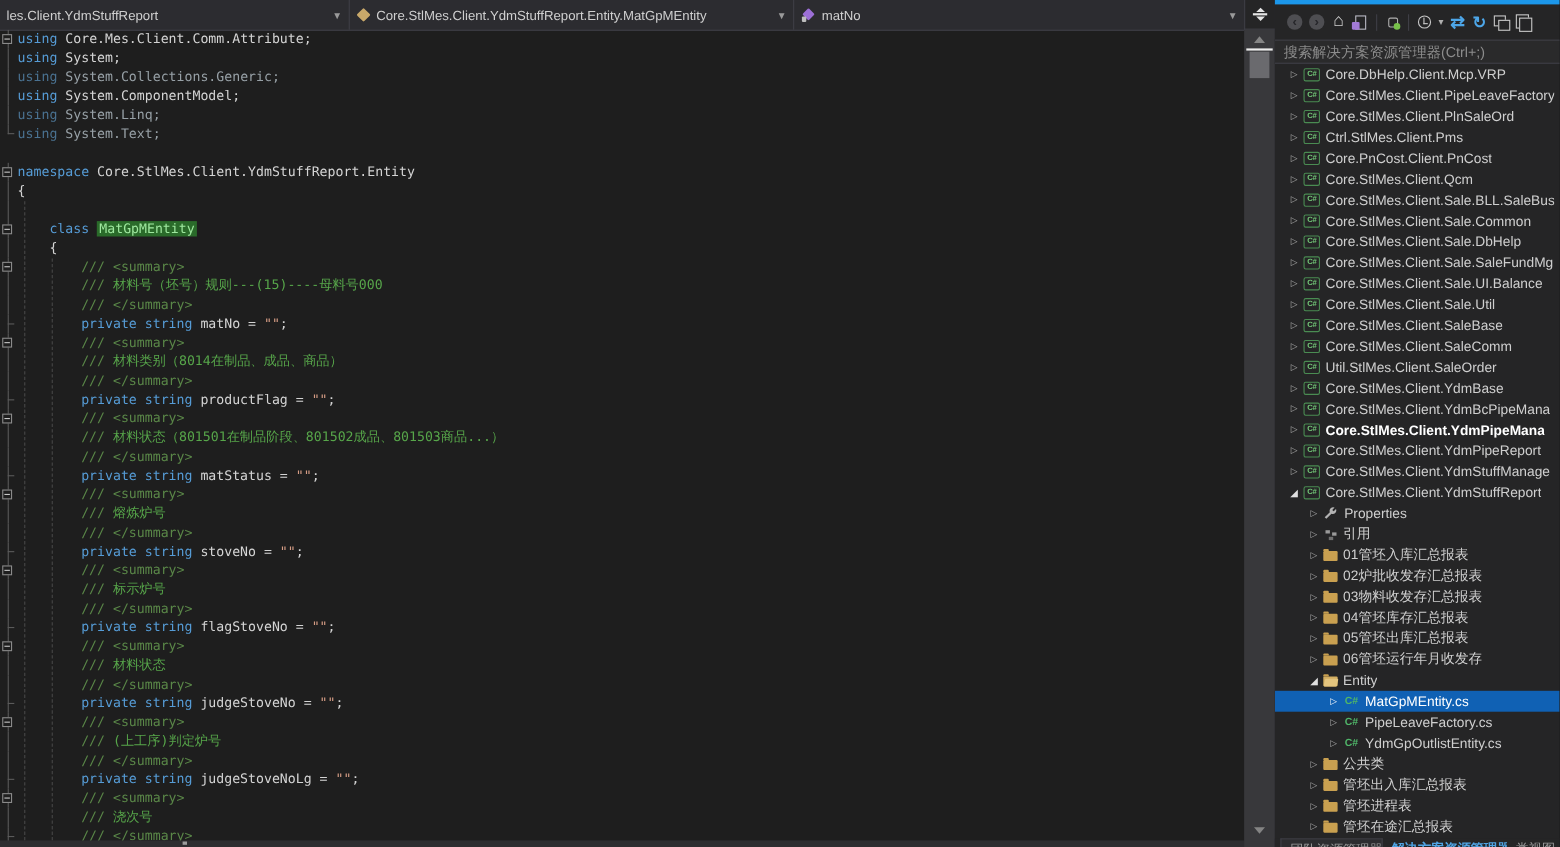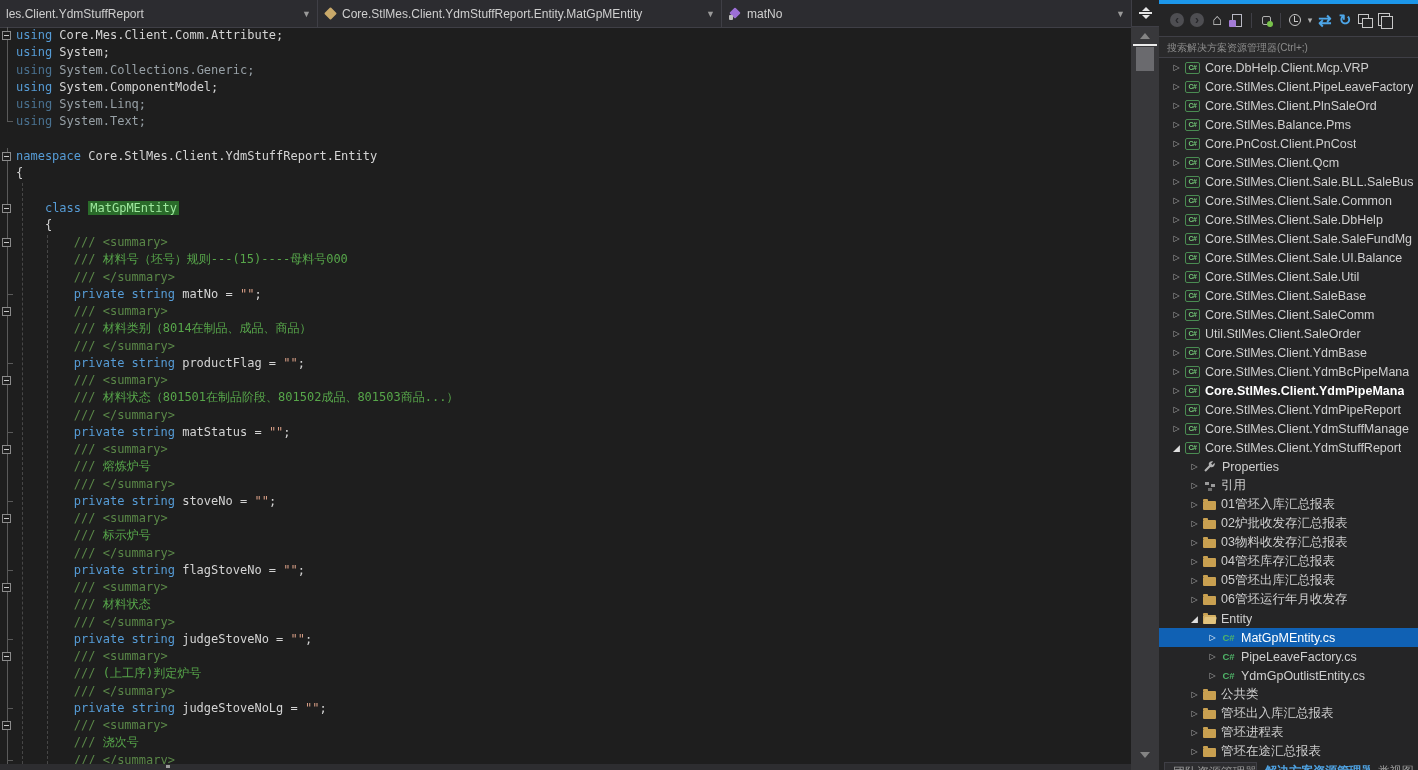--- a/index.html
+++ b/index.html
@@ -79,21 +79,21 @@
   .tb-dropdown-caret::before{content:"▾";font-size:9px;color:#B0B0B0;}
   .tb-refresh-sync::before{content:"⇄";color:#4DA6E8;font-size:16px;font-weight:bold;}
   .tb-refresh::before{content:"↻";color:#4DA6E8;font-size:15px;font-weight:bold;}
   .tb-preview-window::before{content:"";width:9px;height:8px;border:1px solid #C8C8C8;position:absolute;left:3px;top:4px;}
   .tb-preview-window::after{content:"";width:9px;height:8px;border:1px solid #C8C8C8;background:#252526;position:absolute;left:7px;top:8px;}
   .tb-collapse-all::before{content:"";width:10px;height:11px;border:1px solid #C8C8C8;position:absolute;left:3px;top:3px;}
   .tb-collapse-all::after{content:"";width:10px;height:11px;border:1px solid #C8C8C8;background:#252526;position:absolute;left:6px;top:6px;}
 
   #sb-search{position:absolute;left:0;top:36px;width:259px;height:22px;background:#2A2A2B;border-top:1px solid #3F3F46;border-bottom:1px solid #3F3F46;box-sizing:border-box;}
   #sb-search input{width:100%;height:100%;background:transparent;border:none;outline:none;color:#9A9A9A;
-      font-family:"Liberation Sans",sans-serif;font-size:10px;padding:0 0 0 8px;box-sizing:border-box;}
+      font-family:"Liberation Sans",sans-serif;font-size:13px;padding:0 0 0 8px;box-sizing:border-box;}
   #sb-search input::placeholder{color:#8C8C8C;}
 
   #sb-tree{position:absolute;left:0;top:58px;width:259px;height:704px;overflow:hidden;}
   .sb-row{display:flex;align-items:center;height:19px;color:#CFCFCF;font-size:12.5px;white-space:nowrap;overflow:hidden;}
   .sb-row.sel{background:#1061B4;color:#FFFFFF;}
   .sb-row.bold .row-lbl{font-weight:bold;color:#FFFFFF;}
   .arr{width:11px;flex:0 0 11px;font-size:8px;color:#ABABAB;text-align:center;}
   .arr.exp{color:#E0E0E0;font-size:9px;}
   .sb-row.sel .arr{color:#FFFFFF;}
   .row-ic{margin:0 5px 0 3px;flex:0 0 auto;display:inline-flex;align-items:center;justify-content:center;}
@@ -392,21 +392,21 @@
           <span class="row-ic">
             <span class="icon-proj">C#</span>
           </span>
           <span class="row-lbl">Core.StlMes.Client.PlnSaleOrd</span>
         </div>
         <div class="sb-row" style="padding-left: 12px;">
           <span class="arr">▷</span>
           <span class="row-ic">
             <span class="icon-proj">C#</span>
           </span>
-          <span class="row-lbl">Core.StlMes.Balance.Pms</span>
+          <span class="row-lbl">Ctrl.StlMes.Client.Pms</span>
         </div>
         <div class="sb-row" style="padding-left: 12px;">
           <span class="arr">▷</span>
           <span class="row-ic">
             <span class="icon-proj">C#</span>
           </span>
           <span class="row-lbl">Core.PnCost.Client.PnCost</span>
         </div>
         <div class="sb-row" style="padding-left: 12px;">
           <span class="arr">▷</span>

